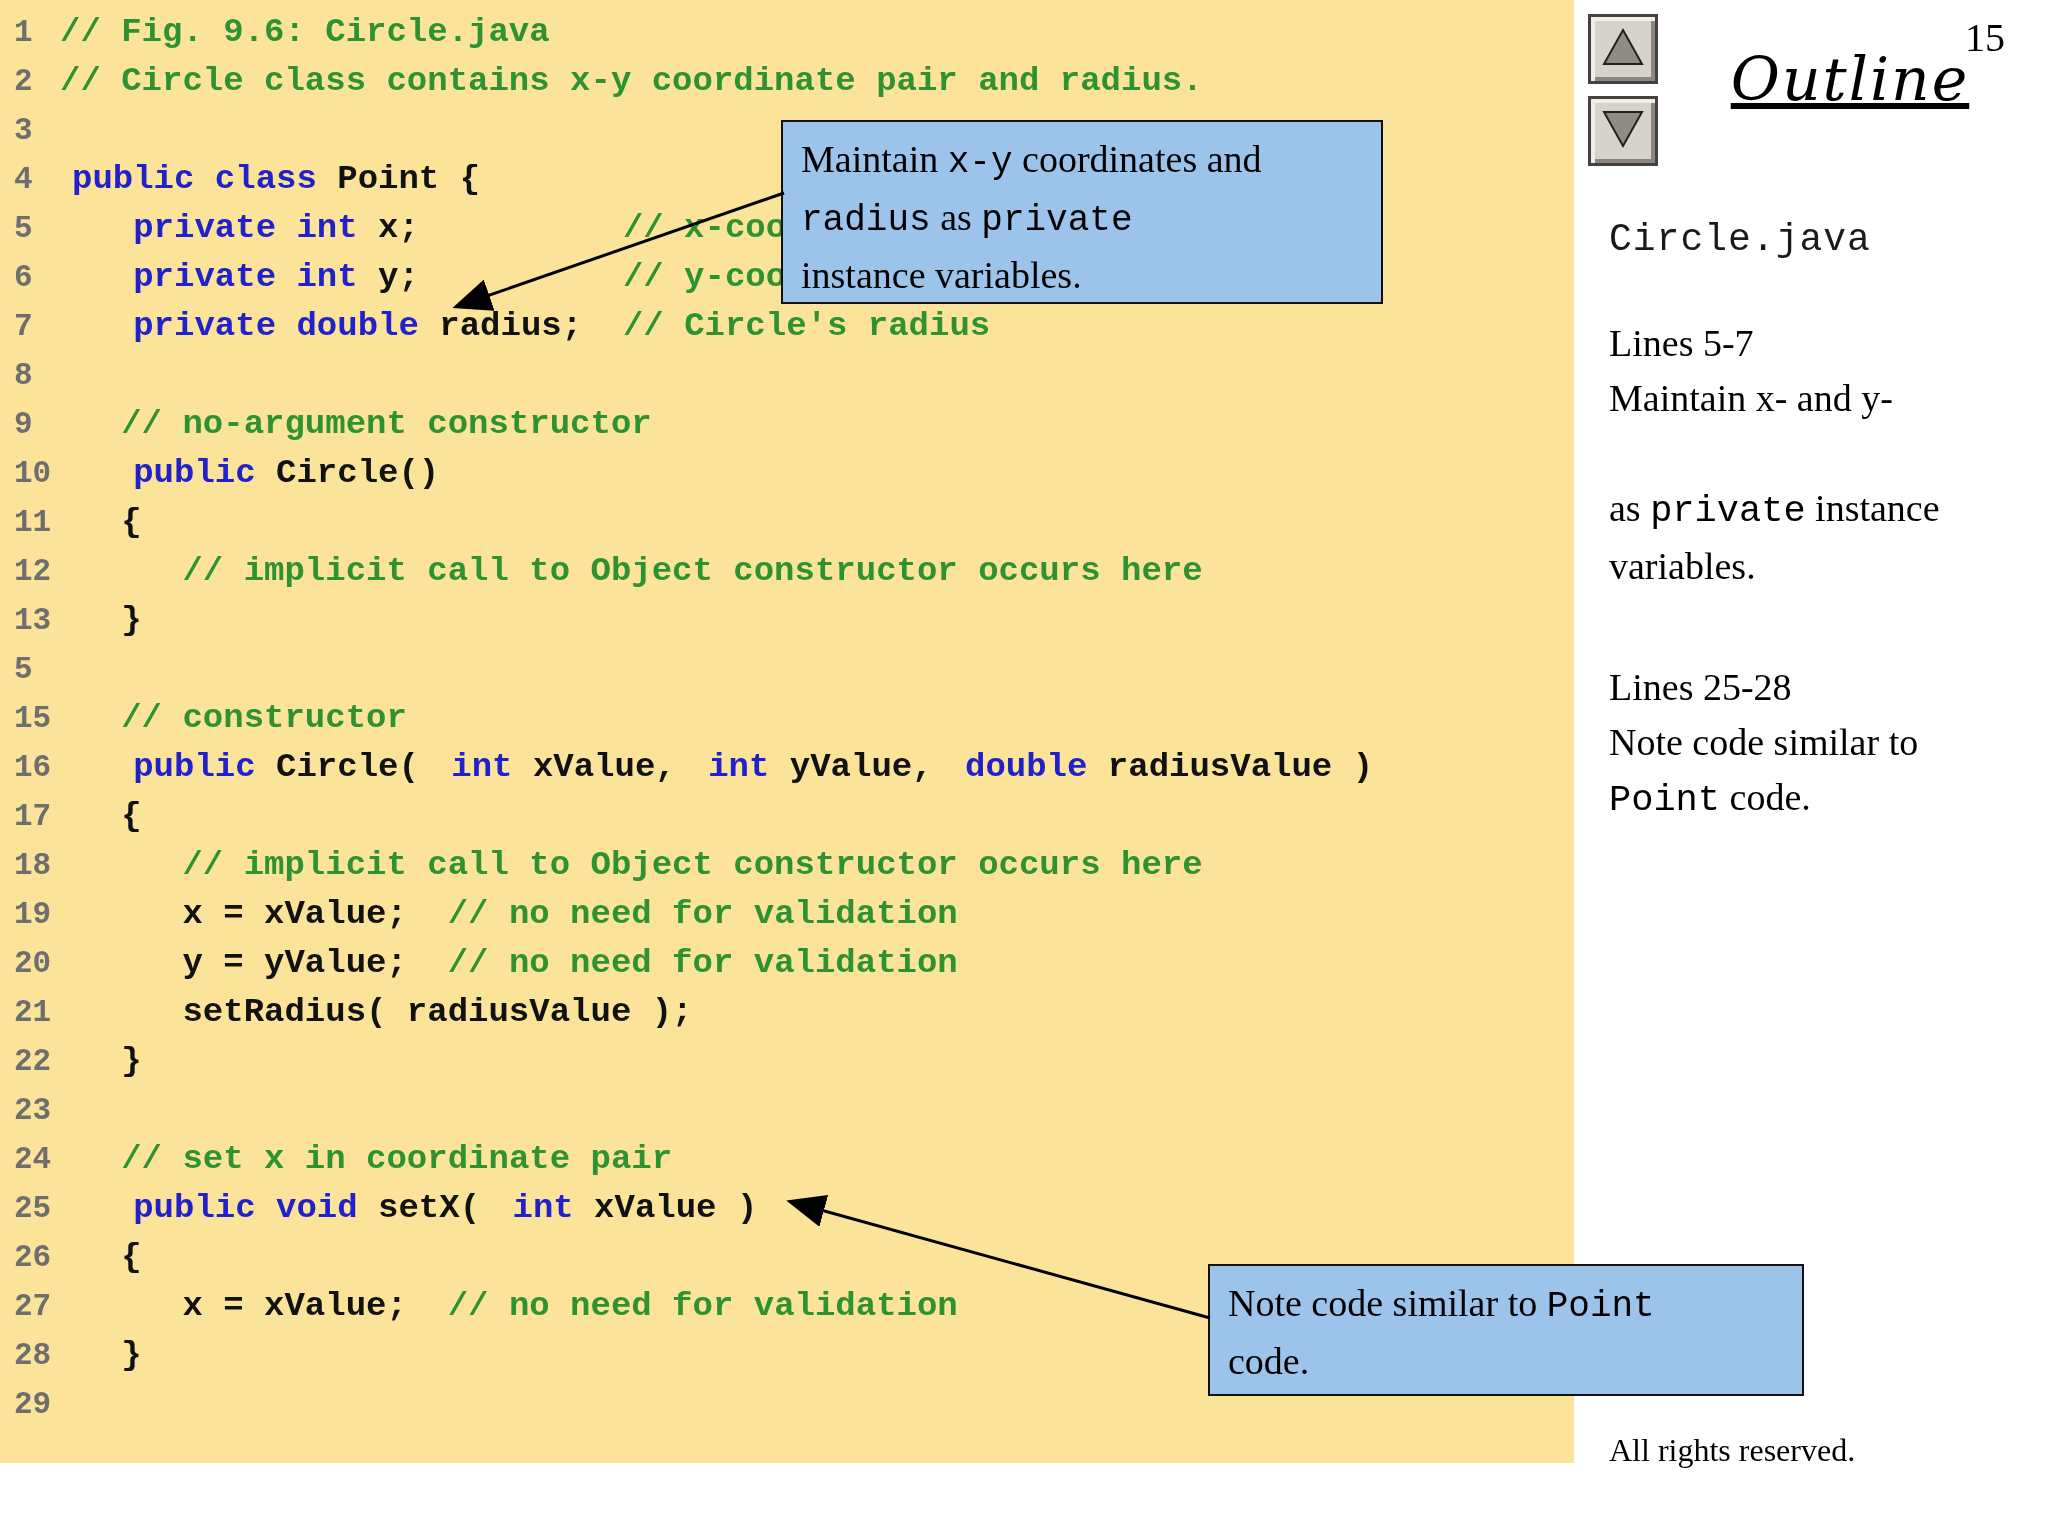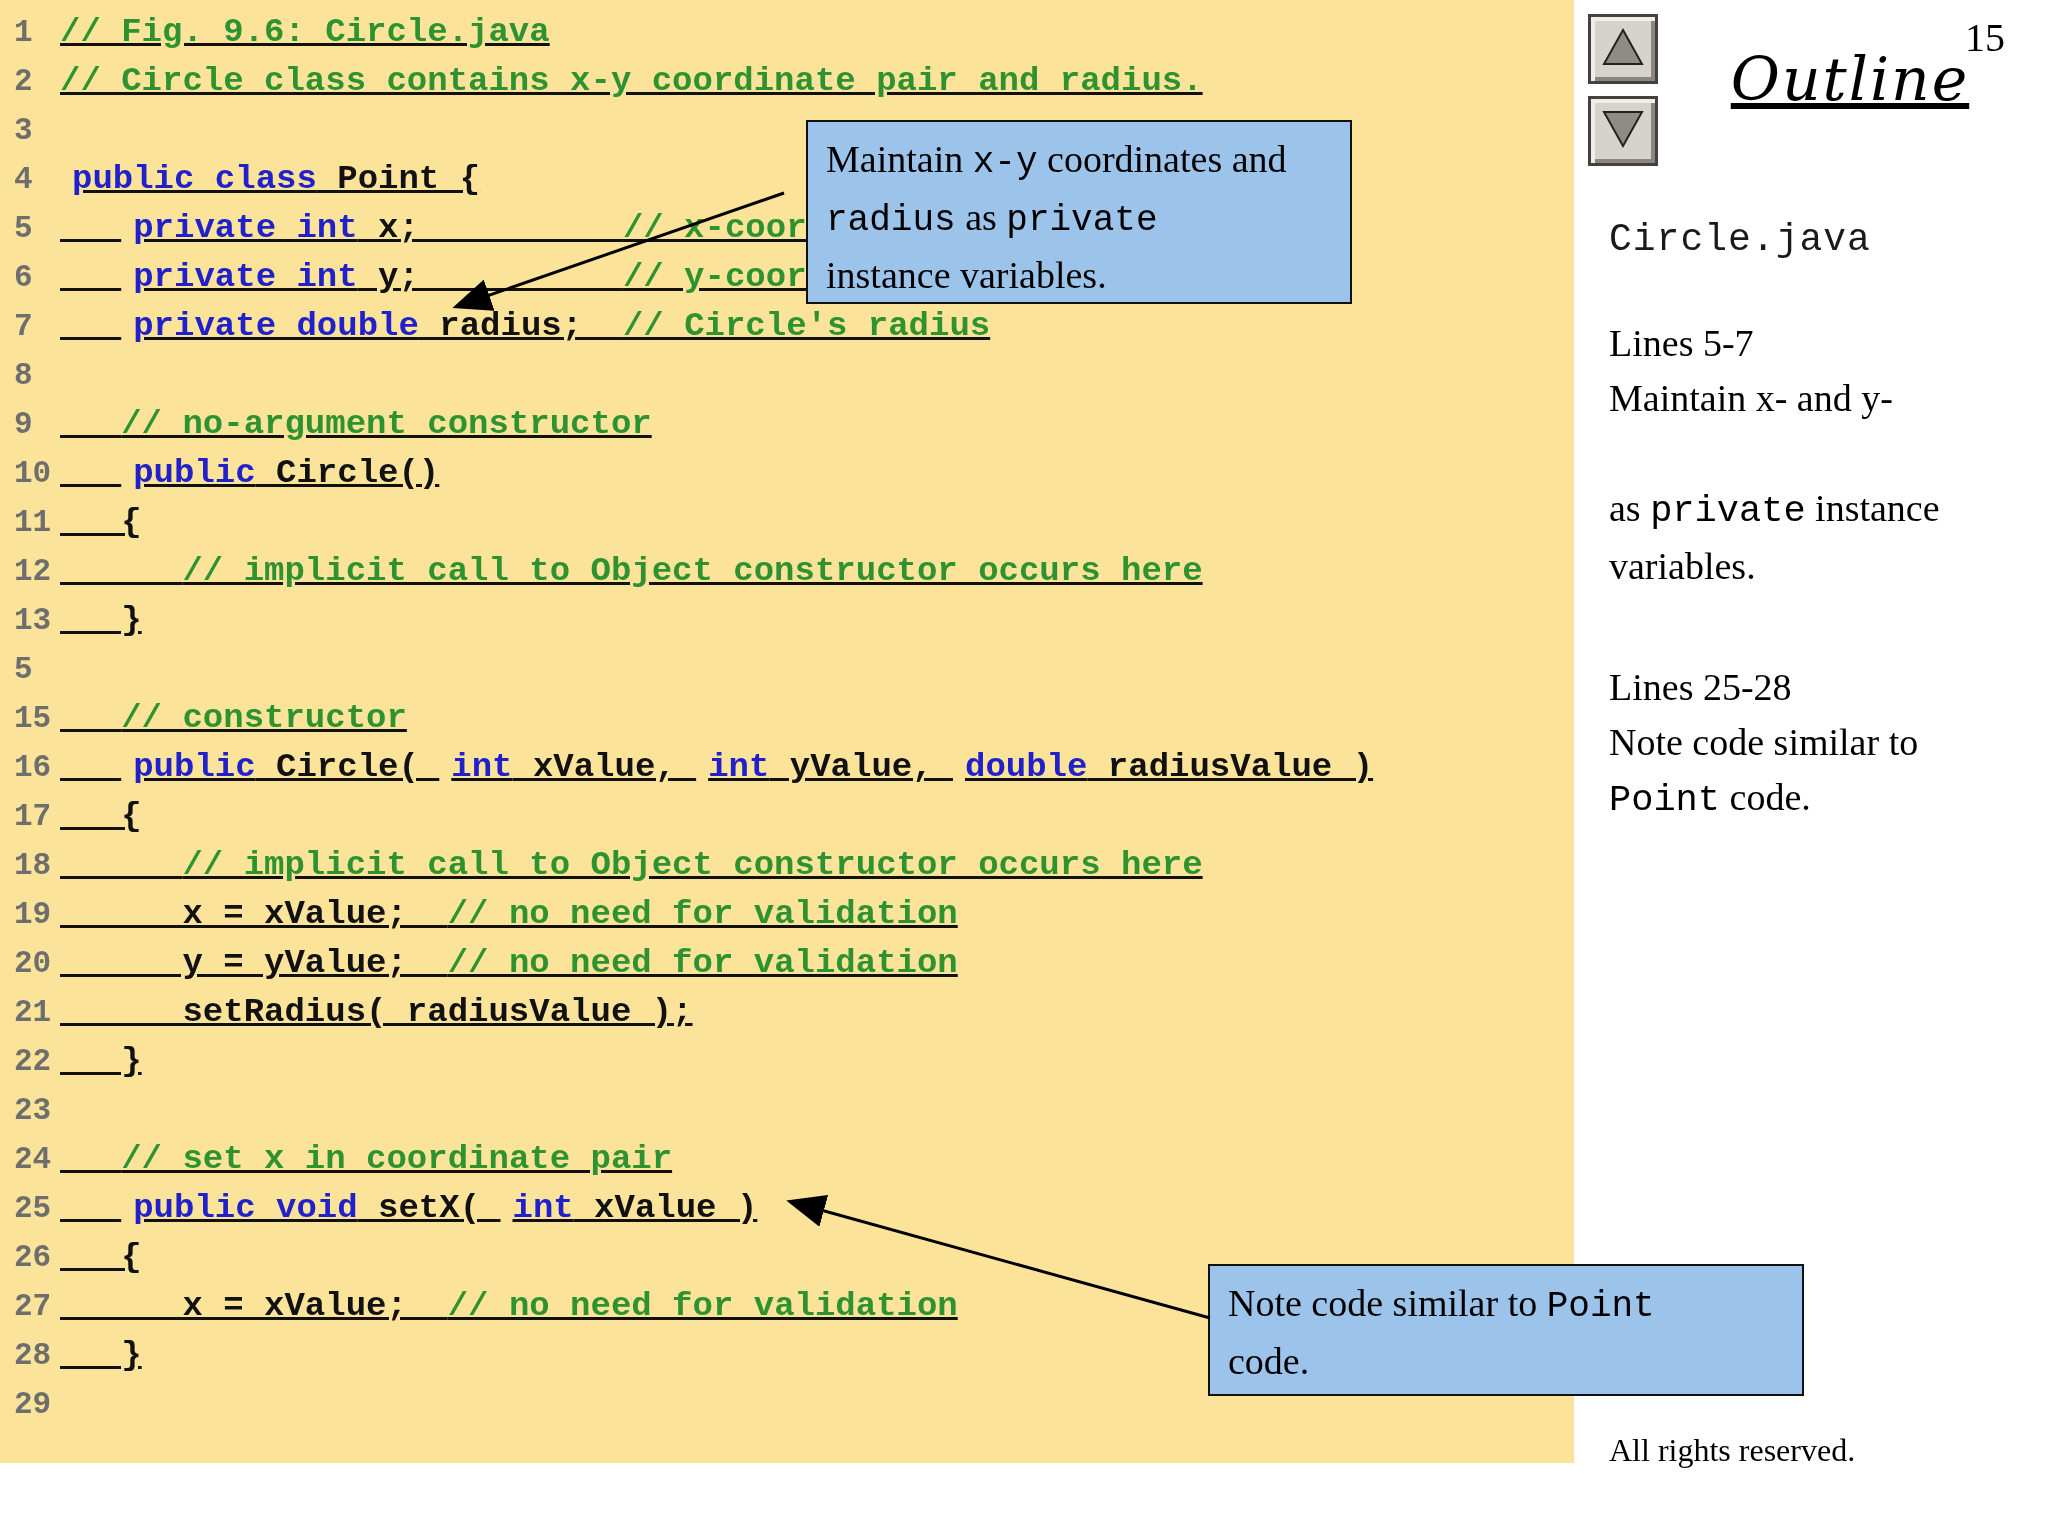--- a/index.html
+++ b/index.html
@@ -18,33 +18,33 @@
   .code-listing { position:absolute; left:0; top:8px; width:100%; }
   .code-line {
     display:flex; white-space:pre;
     font-family:"Liberation Mono", monospace; font-weight:bold;
     font-size:34px; line-height:49px; height:49px;
   }
   .line-number {
     display:inline-block; width:60px; padding-left:14px;
     color:#6e6e6e; font-size:31px;
   }
-  .code-text { color:#111;text-decoration:underline; }
+  .code-text { color:#111; }
   .tok-k { color:#2121cc;margin-left:12px; }
   .tok-c { color:#2e9231; }
   .tok-p { color:#111; }
 
   
   .callout {
     position:absolute; background:#9cc3ea; border:2px solid #111;
     font-size:38px; line-height:54px; padding:10px 18px; color:#000;
   }
   .callout .serif, .note .serif { font-family:"Liberation Serif", serif; }
   .callout .mono { font-family:"Liberation Mono", monospace; font-size:36px; }
-  .callout-1 { left:781px; top:120px; width:546px; height:184px;margin-left:25px; }
+  .callout-1 { left:781px; top:120px; width:602px; height:184px; }
   .callout-2 { left:1208px; top:1264px; width:596px; height:132px; }
 
   
   .arrows { position:absolute; left:0; top:0; pointer-events:none; }
 
   
   .page-number { position:absolute; left:1965px; top:14px; font-size:40px; }
   .nav-btn {
     position:absolute; left:1588px; width:70px; height:70px;
     background:#d6d3cd; border:3px solid #45413c;

